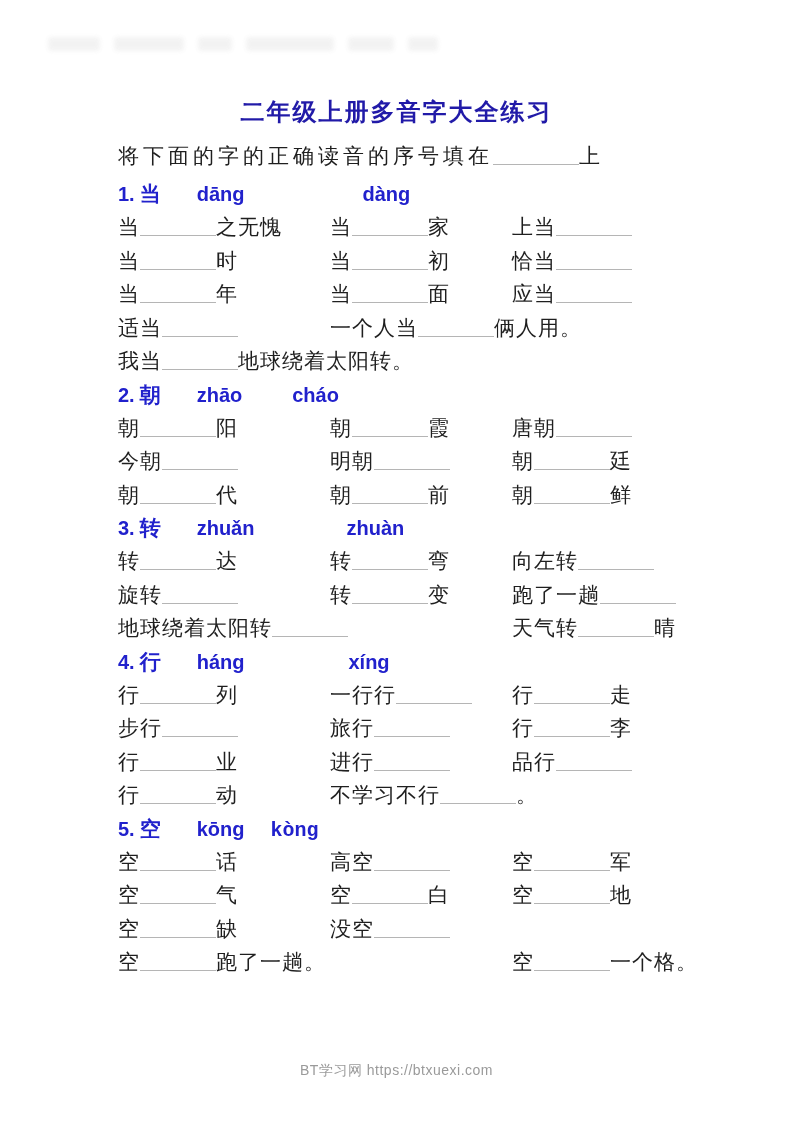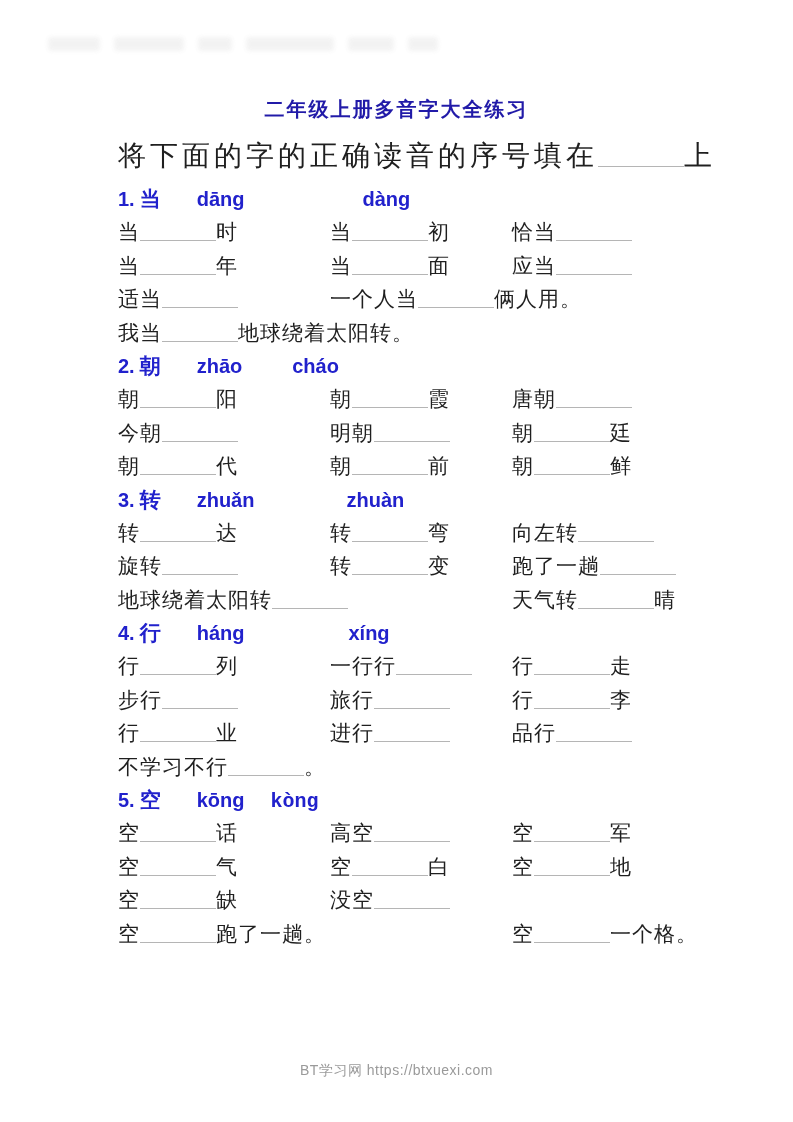--- a/index.html
+++ b/index.html
@@ -18,25 +18,25 @@
   .watermark i{display:block;height:14px;border-radius:3px;background:#e9e9e9;}
   .watermark i:nth-child(1){width:52px}
   .watermark i:nth-child(2){width:70px}
   .watermark i:nth-child(3){width:34px}
   .watermark i:nth-child(4){width:88px}
   .watermark i:nth-child(5){width:46px}
   .watermark i:nth-child(6){width:30px}
 
   .title{
     margin:0;padding-top:96px;text-align:center;
-    font-size:20px;font-weight:bold;letter-spacing:2px;
+    font-size:24px;font-weight:bold;letter-spacing:2px;
     color:var(--title,#211aa8);
   }
   .instruction{
-    margin:14px 0 0 118px;font-size:28px;letter-spacing:4px;
+    margin:14px 0 0 118px;font-size:21px;letter-spacing:4px;
     white-space:nowrap;
   }
 
   .sections{margin:10px 118px 0 118px;}
   .sec-header{
     height:28px;margin-top:0;margin-bottom:5px;
     font-family:"Liberation Sans","DejaVu Sans",sans-serif;
     font-weight:bold;font-size:20px;color:var(--accent,#2121cc);
     white-space:nowrap;
   }
@@ -84,20 +84,25 @@
   </div>
 
   <h1 class="title">二年级上册多音字大全练习</h1>
 
   <p class="instruction"><span>将下面的字的正确读音的序号填在</span><span class="blank blank-lg"></span><span>上</span></p>
 
   <div class="sections" id="sections">
       <div class="section" data-idx="0">
         <div class="sec-header"><span class="num">1.</span><span class="char">当</span><span class="py py1">dāng</span><span class="py py2">dàng</span></div>
         <div class="row">
+          <div class="cell"><span class="txt">当</span><span class="blank"></span><span class="txt">之无愧</span></div>
+          <div class="cell"><span class="txt">当</span><span class="blank"></span><span class="txt">家</span></div>
+          <div class="cell"><span class="txt">上当</span><span class="blank"></span></div>
+        </div>
+        <div class="row">
           <div class="cell"><span class="txt">当</span><span class="blank"></span><span class="txt">时</span></div>
           <div class="cell"><span class="txt">当</span><span class="blank"></span><span class="txt">初</span></div>
           <div class="cell"><span class="txt">恰当</span><span class="blank"></span></div>
         </div>
         <div class="row">
           <div class="cell"><span class="txt">当</span><span class="blank"></span><span class="txt">年</span></div>
           <div class="cell"><span class="txt">当</span><span class="blank"></span><span class="txt">面</span></div>
           <div class="cell"><span class="txt">应当</span><span class="blank"></span></div>
         </div>
         <div class="row">
@@ -154,20 +159,21 @@
           <div class="cell"><span class="txt">步行</span><span class="blank"></span></div>
           <div class="cell"><span class="txt">旅行</span><span class="blank"></span></div>
           <div class="cell"><span class="txt">行</span><span class="blank"></span><span class="txt">李</span></div>
         </div>
         <div class="row">
           <div class="cell"><span class="txt">行</span><span class="blank"></span><span class="txt">业</span></div>
           <div class="cell"><span class="txt">进行</span><span class="blank"></span></div>
           <div class="cell"><span class="txt">品行</span><span class="blank"></span></div>
         </div>
         <div class="row">
+          <div class="cell"><span class="txt">行</span><span class="blank"></span><span class="txt">动</span></div>
           <div class="cell sp2"><span class="txt">不学习不行</span><span class="blank"></span><span class="txt">。</span></div>
         </div>
       </div>
       <div class="section" data-idx="4">
         <div class="sec-header"><span class="num">5.</span><span class="char">空</span><span class="py py1">kōng</span><span class="py py2">kòng</span></div>
         <div class="row">
           <div class="cell"><span class="txt">空</span><span class="blank"></span><span class="txt">话</span></div>
           <div class="cell"><span class="txt">高空</span><span class="blank"></span></div>
           <div class="cell"><span class="txt">空</span><span class="blank"></span><span class="txt">军</span></div>
         </div>

